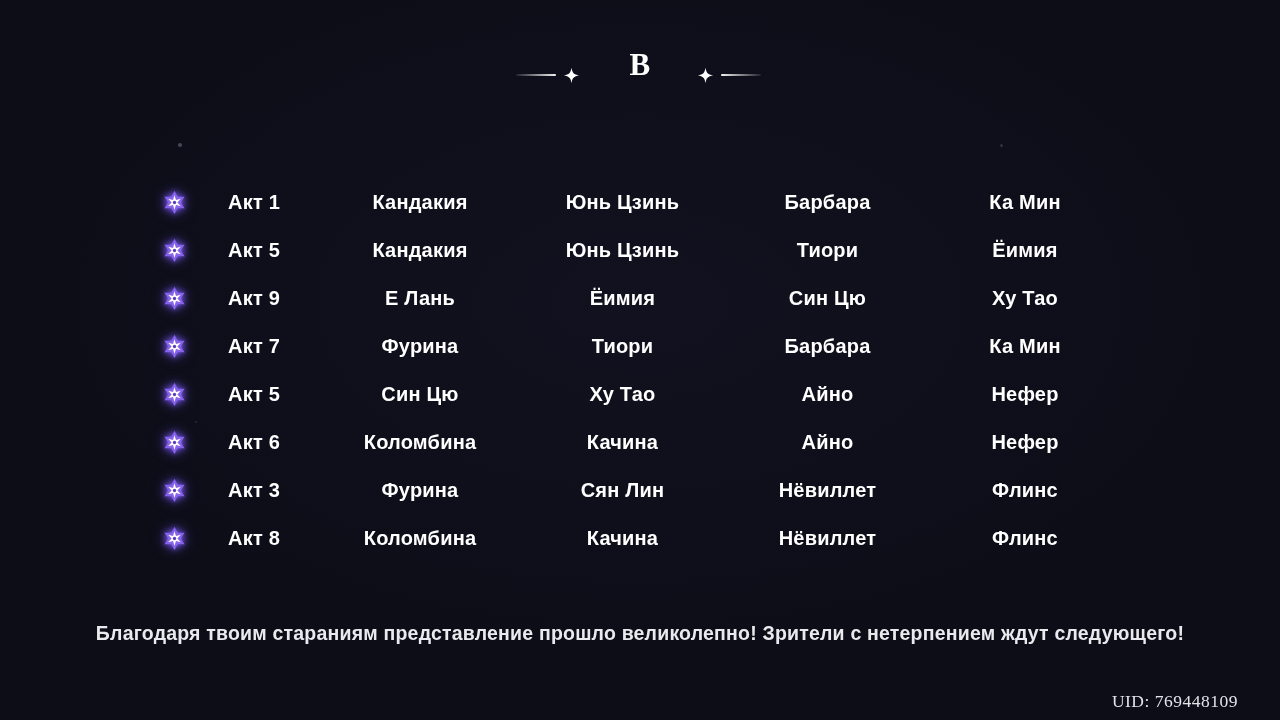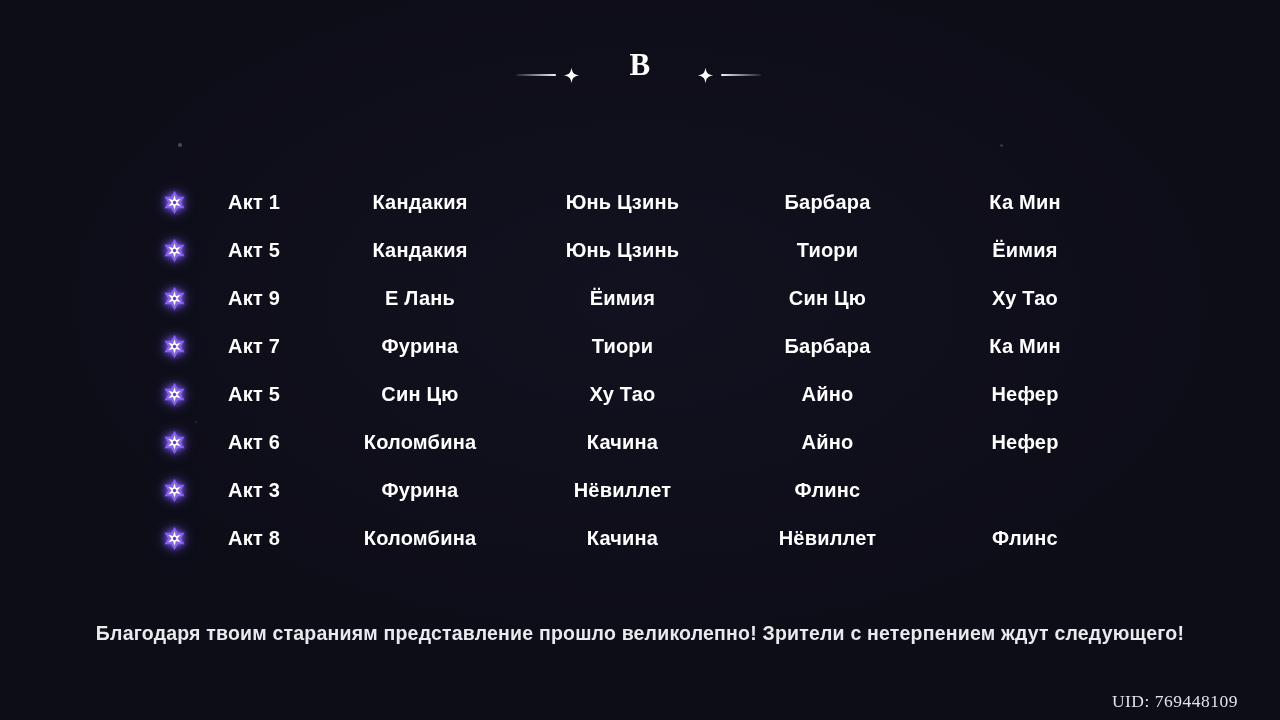--- a/index.html
+++ b/index.html
@@ -221,20 +221,21 @@
       <span class="cell icon-cell">
         <svg class="flower" viewBox="-12 -12 24 24" aria-hidden="true">
           <path fill="var(--icon-purple-deep)" d="M0,-11.5 L2.3,-4 L9.96,-5.75 L4.6,0 L9.96,5.75 L2.3,4 L0,11.5 L-2.3,4 L-9.96,5.75 L-4.6,0 L-9.96,-5.75 L-2.3,-4 Z"></path>
           <path fill="var(--icon-purple)" d="M0,-11 L4.76,-2.75 L9.53,5.5 L0,5.5 L-9.53,5.5 L-4.76,-2.75 Z M0,11 L-4.76,2.75 L-9.53,-5.5 L0,-5.5 L9.53,-5.5 L4.76,2.75 Z" fill-rule="nonzero" opacity="0.9"></path>
           <path fill="#ffffff" d="M0,-7 L1.4,-2.45 L6.06,-3.5 L2.8,0 L6.06,3.5 L1.4,2.45 L0,7 L-1.4,2.45 L-6.06,3.5 L-2.8,0 L-6.06,-3.5 L-1.4,-2.45 Z"></path>
           <circle cx="0" cy="0" r="1.6" fill="var(--icon-purple-deep)"></circle>
         </svg>
       </span>
       <span class="cell act">Акт 3</span>
       <span class="cell name">Фурина</span>
+      <span class="cell name">Сян Лин</span>
       <span class="cell name">Нёвиллет</span>
       <span class="cell name">Флинс</span>
     </div>
 
     <div class="cast-row">
       <span class="cell icon-cell">
         <svg class="flower" viewBox="-12 -12 24 24" aria-hidden="true">
           <path fill="var(--icon-purple-deep)" d="M0,-11.5 L2.3,-4 L9.96,-5.75 L4.6,0 L9.96,5.75 L2.3,4 L0,11.5 L-2.3,4 L-9.96,5.75 L-4.6,0 L-9.96,-5.75 L-2.3,-4 Z"></path>
           <path fill="var(--icon-purple)" d="M0,-11 L4.76,-2.75 L9.53,5.5 L0,5.5 L-9.53,5.5 L-4.76,-2.75 Z M0,11 L-4.76,2.75 L-9.53,-5.5 L0,-5.5 L9.53,-5.5 L4.76,2.75 Z" fill-rule="nonzero" opacity="0.9"></path>
           <path fill="#ffffff" d="M0,-7 L1.4,-2.45 L6.06,-3.5 L2.8,0 L6.06,3.5 L1.4,2.45 L0,7 L-1.4,2.45 L-6.06,3.5 L-2.8,0 L-6.06,-3.5 L-1.4,-2.45 Z"></path>

